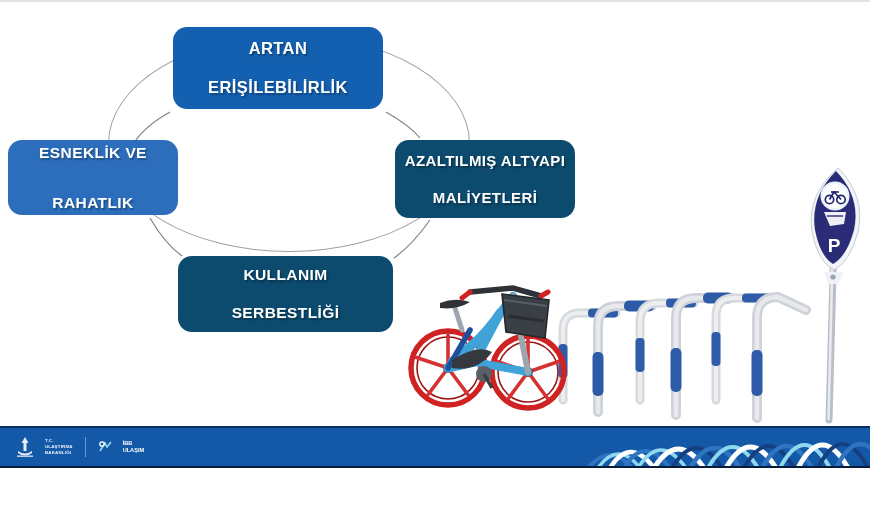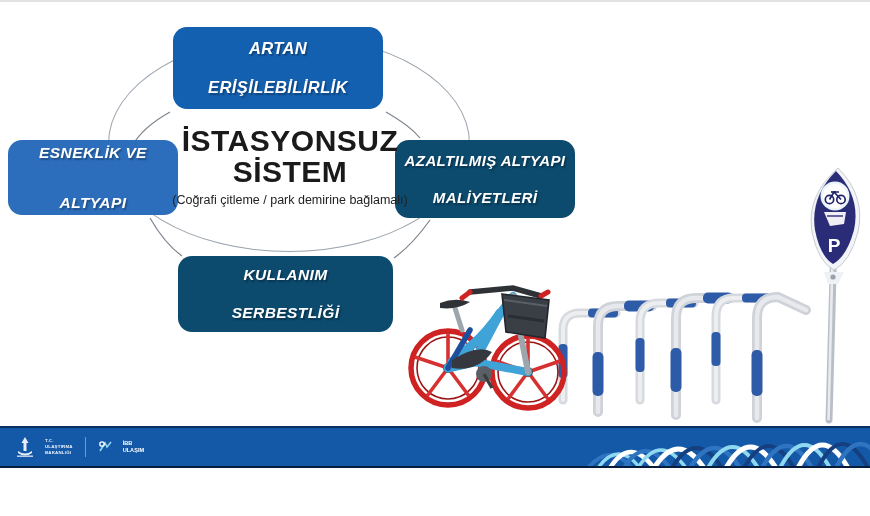--- a/index.html
+++ b/index.html
@@ -32,21 +32,20 @@
 
   
   .box{
     position:absolute;
     border-radius:14px;
     display:flex;
     flex-direction:column;
     align-items:center;
     justify-content:center;
     color:#ffffff;
-    font-style:italic;
     font-weight:bold;
     text-align:center;
     letter-spacing:.4px;
     text-shadow:1.5px 1.5px 1.6px rgba(0,0,0,.30);
     box-sizing:border-box;
   }
   .box .l1{display:block;}
   .box .l2{display:block;margin-top:20px;}
 
   #box-top{
@@ -155,38 +154,33 @@
     <path d="M430 220 C420 234 408 248 394 258" stroke="#7d848c" stroke-width="1.2" fill="none"></path>
   </svg>
 
   <div class="box" id="box-top" style="background: rgb(20, 96, 176);">
     <span class="l1">ARTAN</span>
     <span class="l2">ERİŞİLEBİLİRLİK</span>
   </div>
 
   <div class="box" id="box-left" style="background: rgb(44, 110, 187); gap: 12px;">
     <span class="l1">ESNEKLİK VE</span>
-    <span class="l2">ALTYAPI</span>
+    <span class="l2">RAHATLIK</span>
   </div>
 
   <div class="box" id="box-right" style="background: #0c4a6e;">
     <span class="l1">AZALTILMIŞ ALTYAPI</span>
     <span class="l2">MALİYETLERİ</span>
   </div>
 
   <div class="box" id="box-bottom" style="background: #0c4a6e;">
     <span class="l1">KULLANIM</span>
     <span class="l2">SERBESTLİĞİ</span>
   </div>
 
-  <div id="center-text">
-    <span class="title-1">İSTASYONSUZ</span>
-    <span class="title-2">SİSTEM</span>
-    <span class="subtitle">(Coğrafi çitleme / park demirine bağlamalı)</span>
-  </div>
 
   <svg id="artwork" viewBox="0 0 870 430">
 
     <g>
 
       <g>
         <path d="M563 400 L563 330 Q563 313 580 313 L616 313" stroke="#d6d9de" stroke-width="9" fill="none" stroke-linecap="round"></path>
         <path d="M563 400 L563 330 Q563 313 580 313 L616 313" stroke="#ffffff" stroke-width="4" fill="none" stroke-linecap="round" opacity=".55"></path>
         <rect x="558.5" y="344" width="9" height="34" rx="4" fill="#2f5ca8"></rect>
         <rect x="588" y="308.5" width="30" height="9" rx="4" fill="#2f5ca8"></rect>

